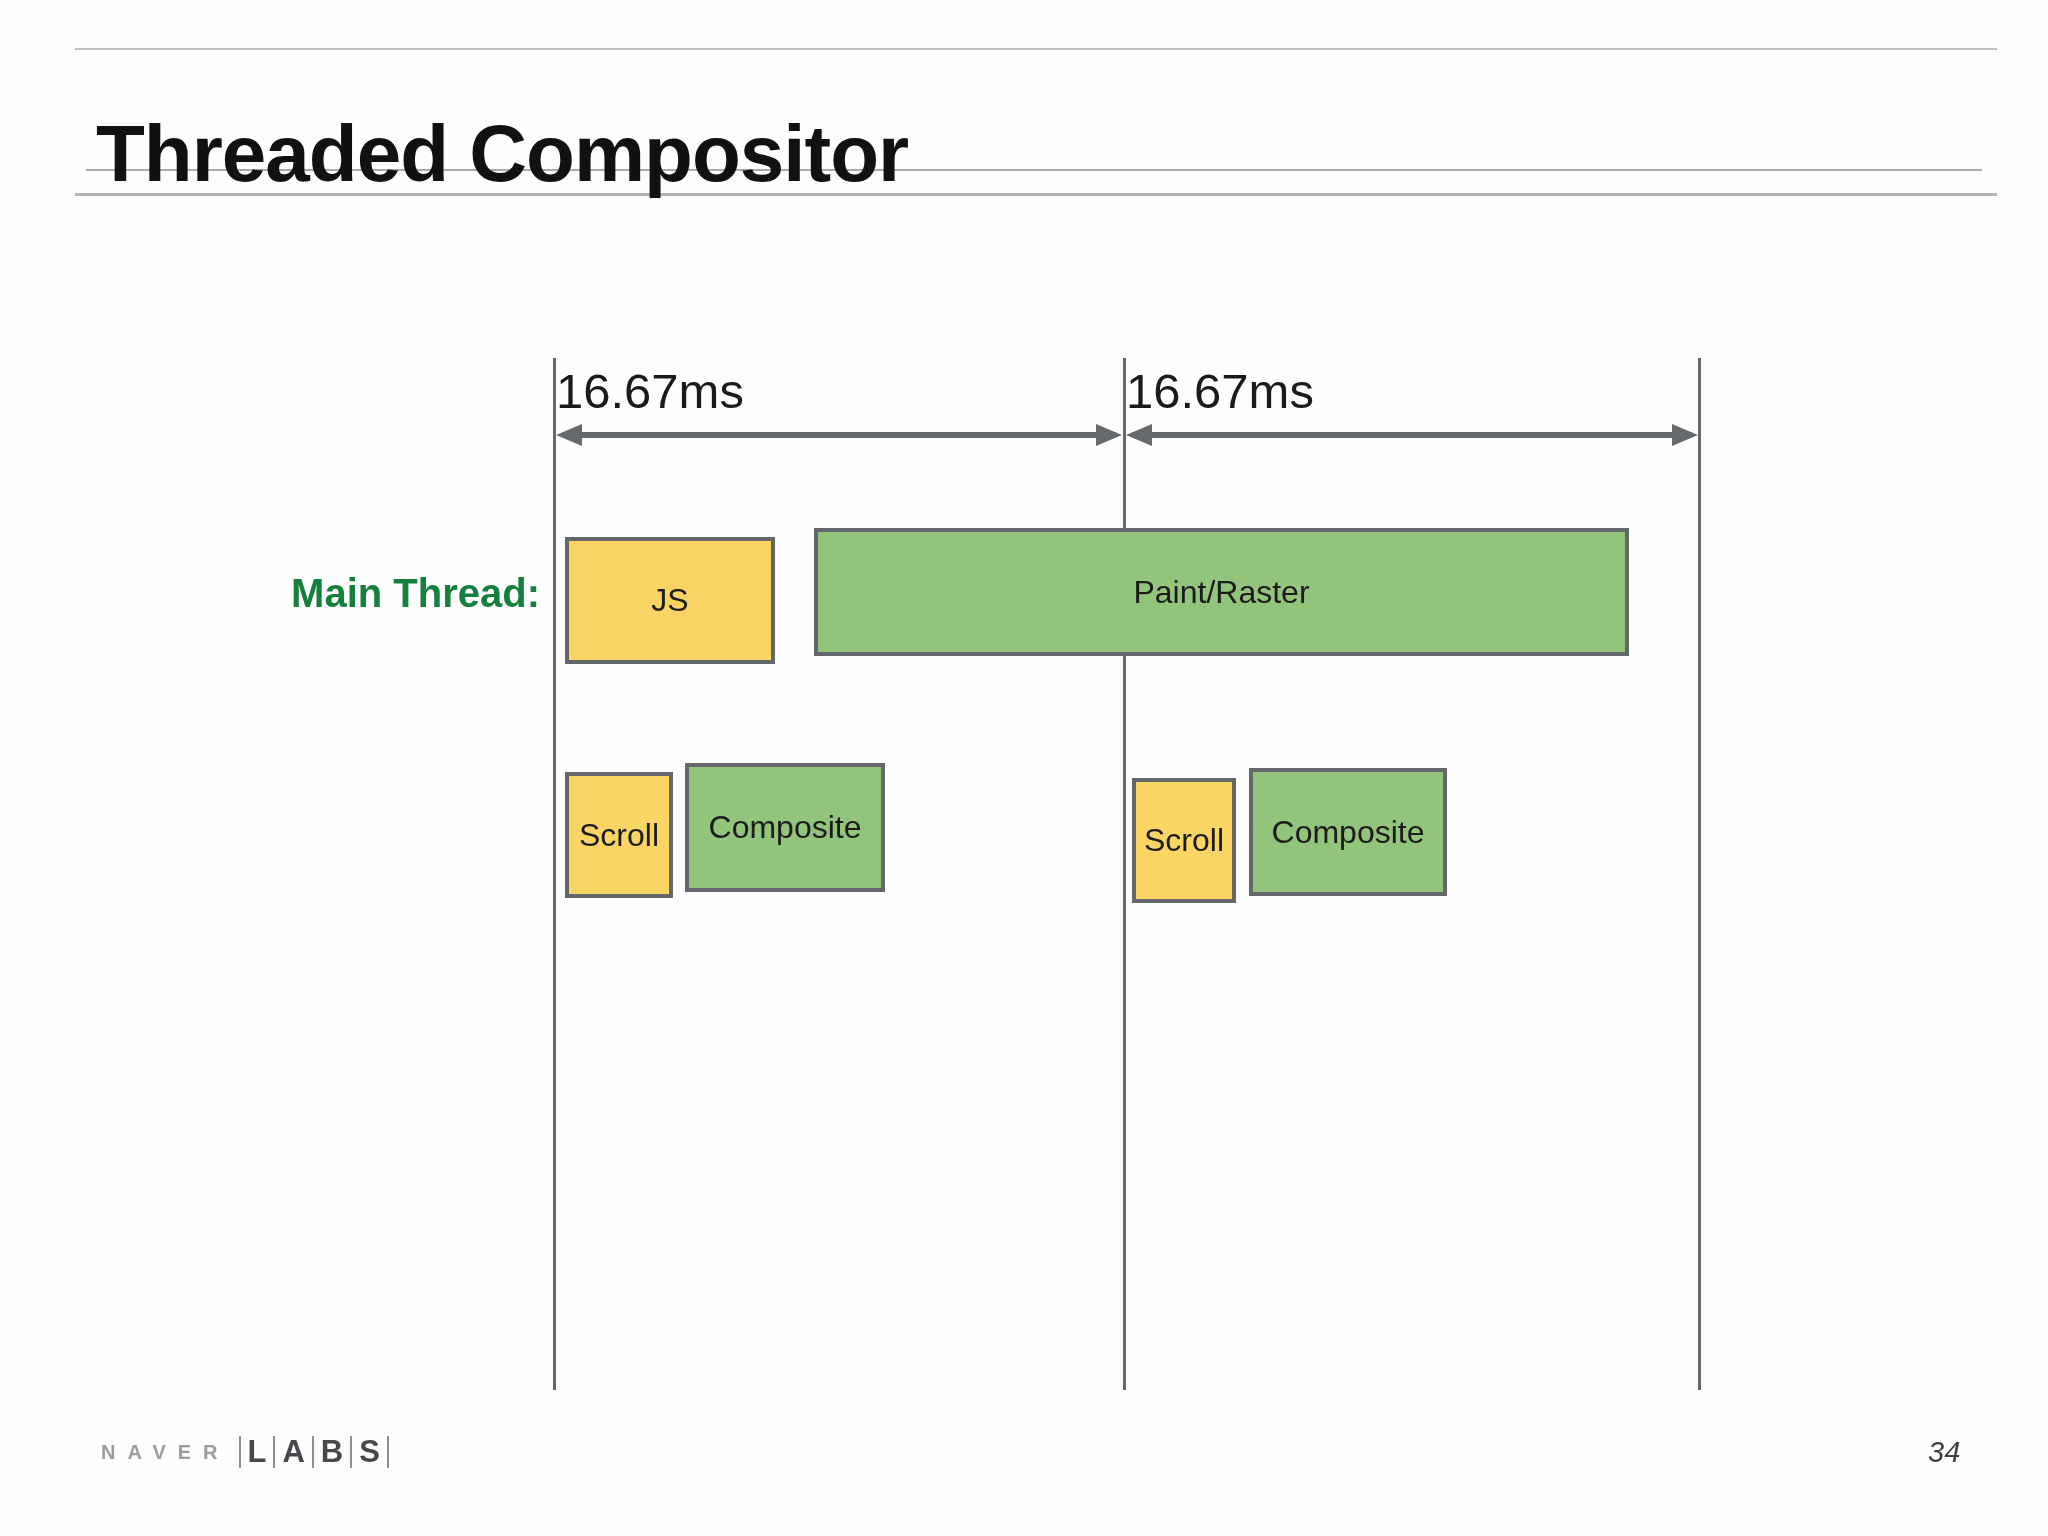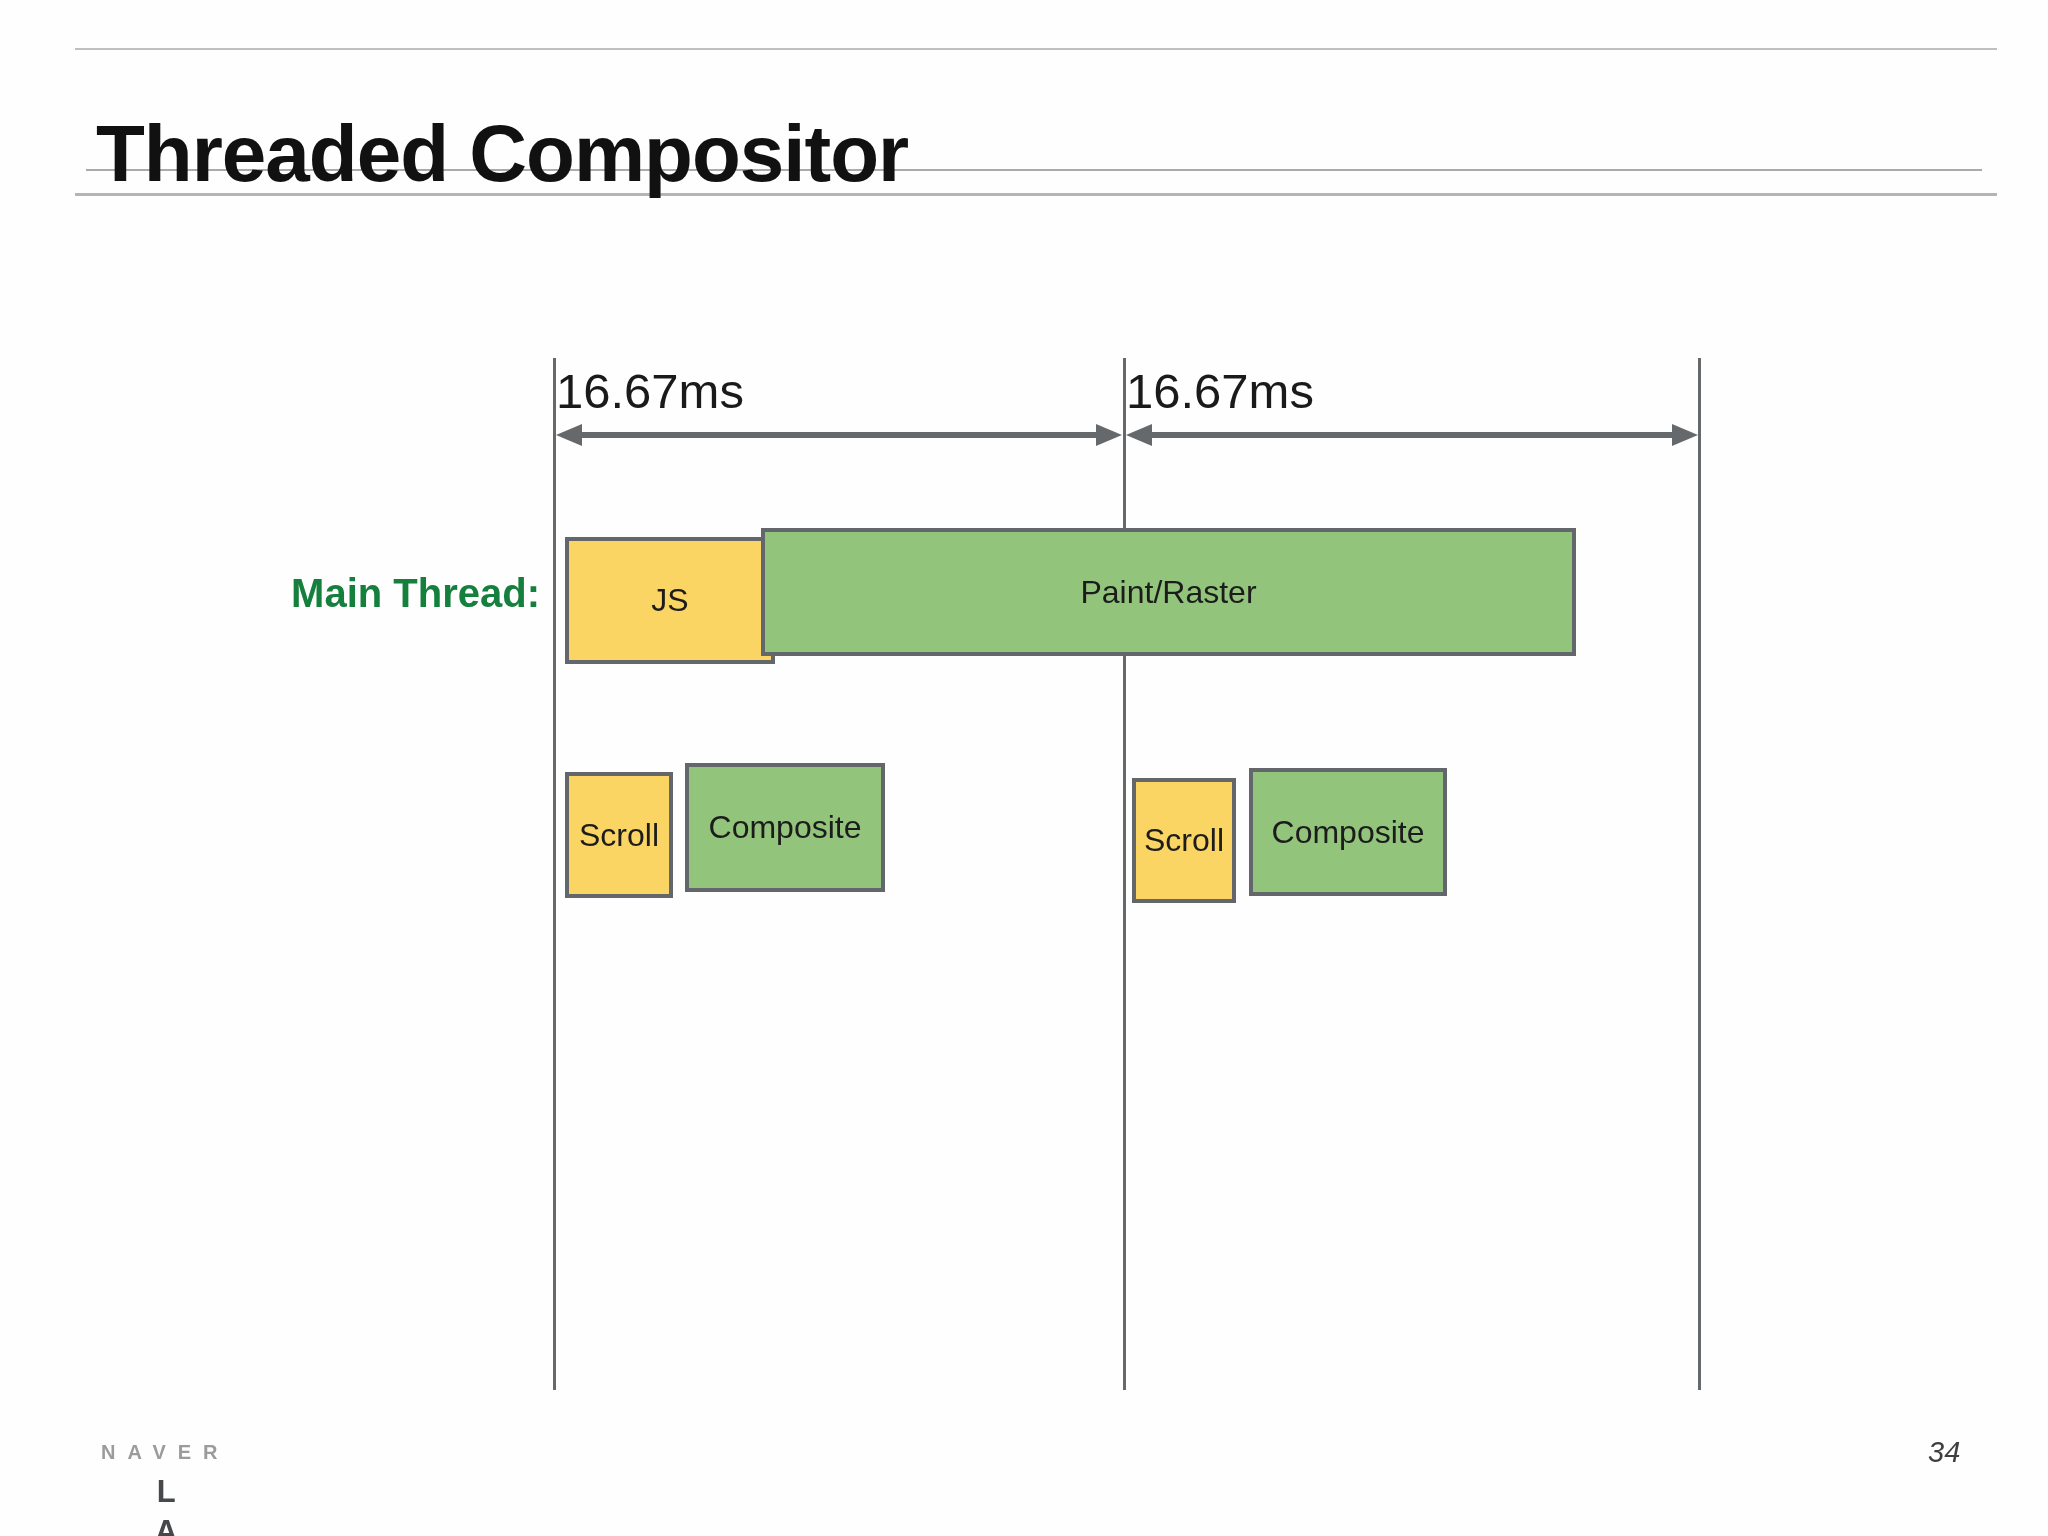--- a/index.html
+++ b/index.html
@@ -49,30 +49,30 @@
 
   
   .block{
     position:absolute;box-sizing:border-box;border:4px solid var(--block-border);
     display:flex;align-items:center;justify-content:center;
     font-size:32px;color:#1c1c1c;
   }
   .block.yellow{background:var(--task-yellow);margin-top:8px;}
   .block.green{background:var(--task-green);}
   .b-js{left:565px;top:529px;width:210px;height:127px;}
-  .b-paint{left:761px;top:528px;width:815px;height:128px;}
+  .b-paint{left:814px;top:528px;width:815px;height:128px;}
   .b-scroll1{left:565px;top:764px;width:108px;height:126px;}
   .b-composite1{left:685px;top:763px;width:200px;height:129px;}
   .b-scroll2{left:1132px;top:770px;width:104px;height:125px;}
   .b-composite2{left:1249px;top:768px;width:198px;height:128px;}
 
   
   .logo{
     position:absolute;left:101px;top:1432px;height:40px;
-    display:flex;align-items:center;flex-direction:column;
+    display:flex;align-items:center;
   }
   .logo .naver{
     font-size:20px;font-weight:bold;color:#9b9b9b;letter-spacing:12px;
     margin-right:2px;line-height:40px;
   }
   .logo .bar{width:2px;height:32px;background:#8d8e92;margin:0 7px;}
   .logo .labs-letter{font-size:31px;font-weight:bold;color:#47484c;line-height:40px;}
   .page-number{
     position:absolute;left:1928px;top:1436px;width:60px;
     font-size:29px;color:#3f3f3f;font-style:italic;

